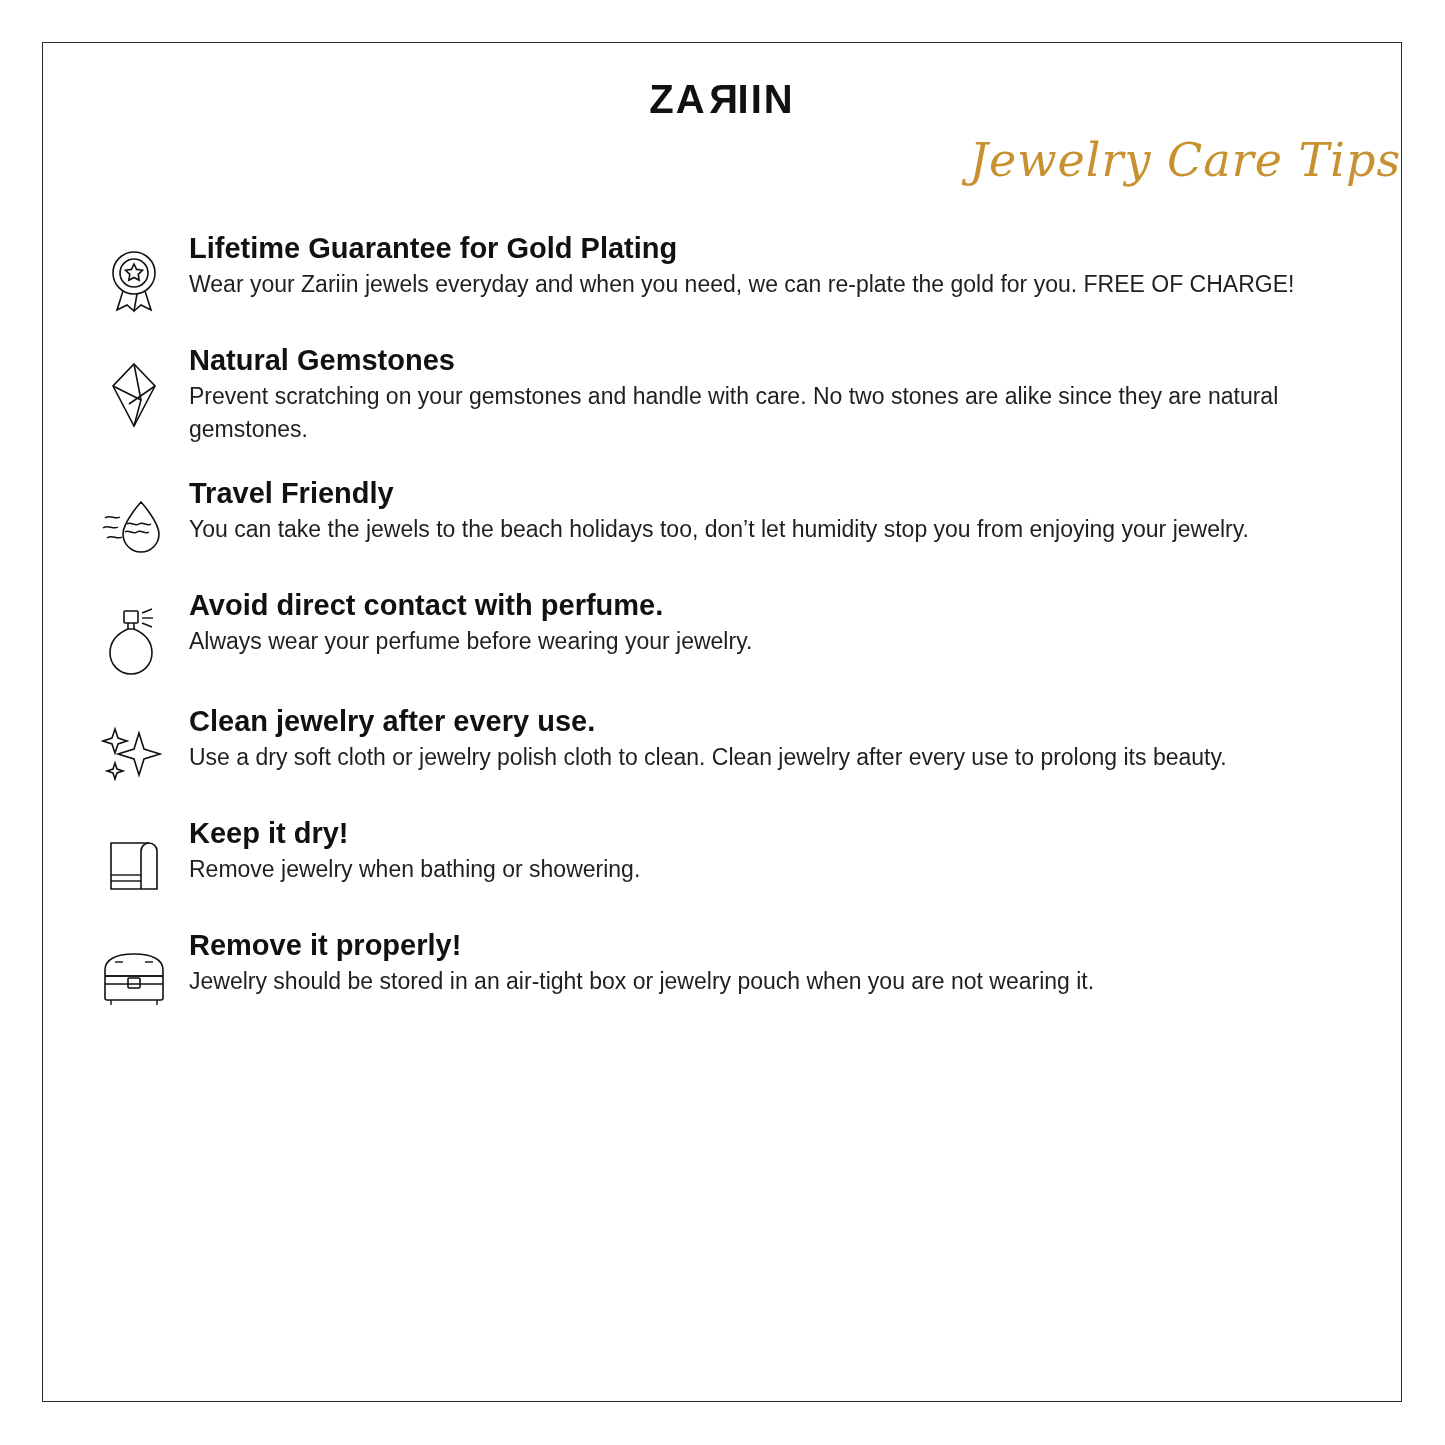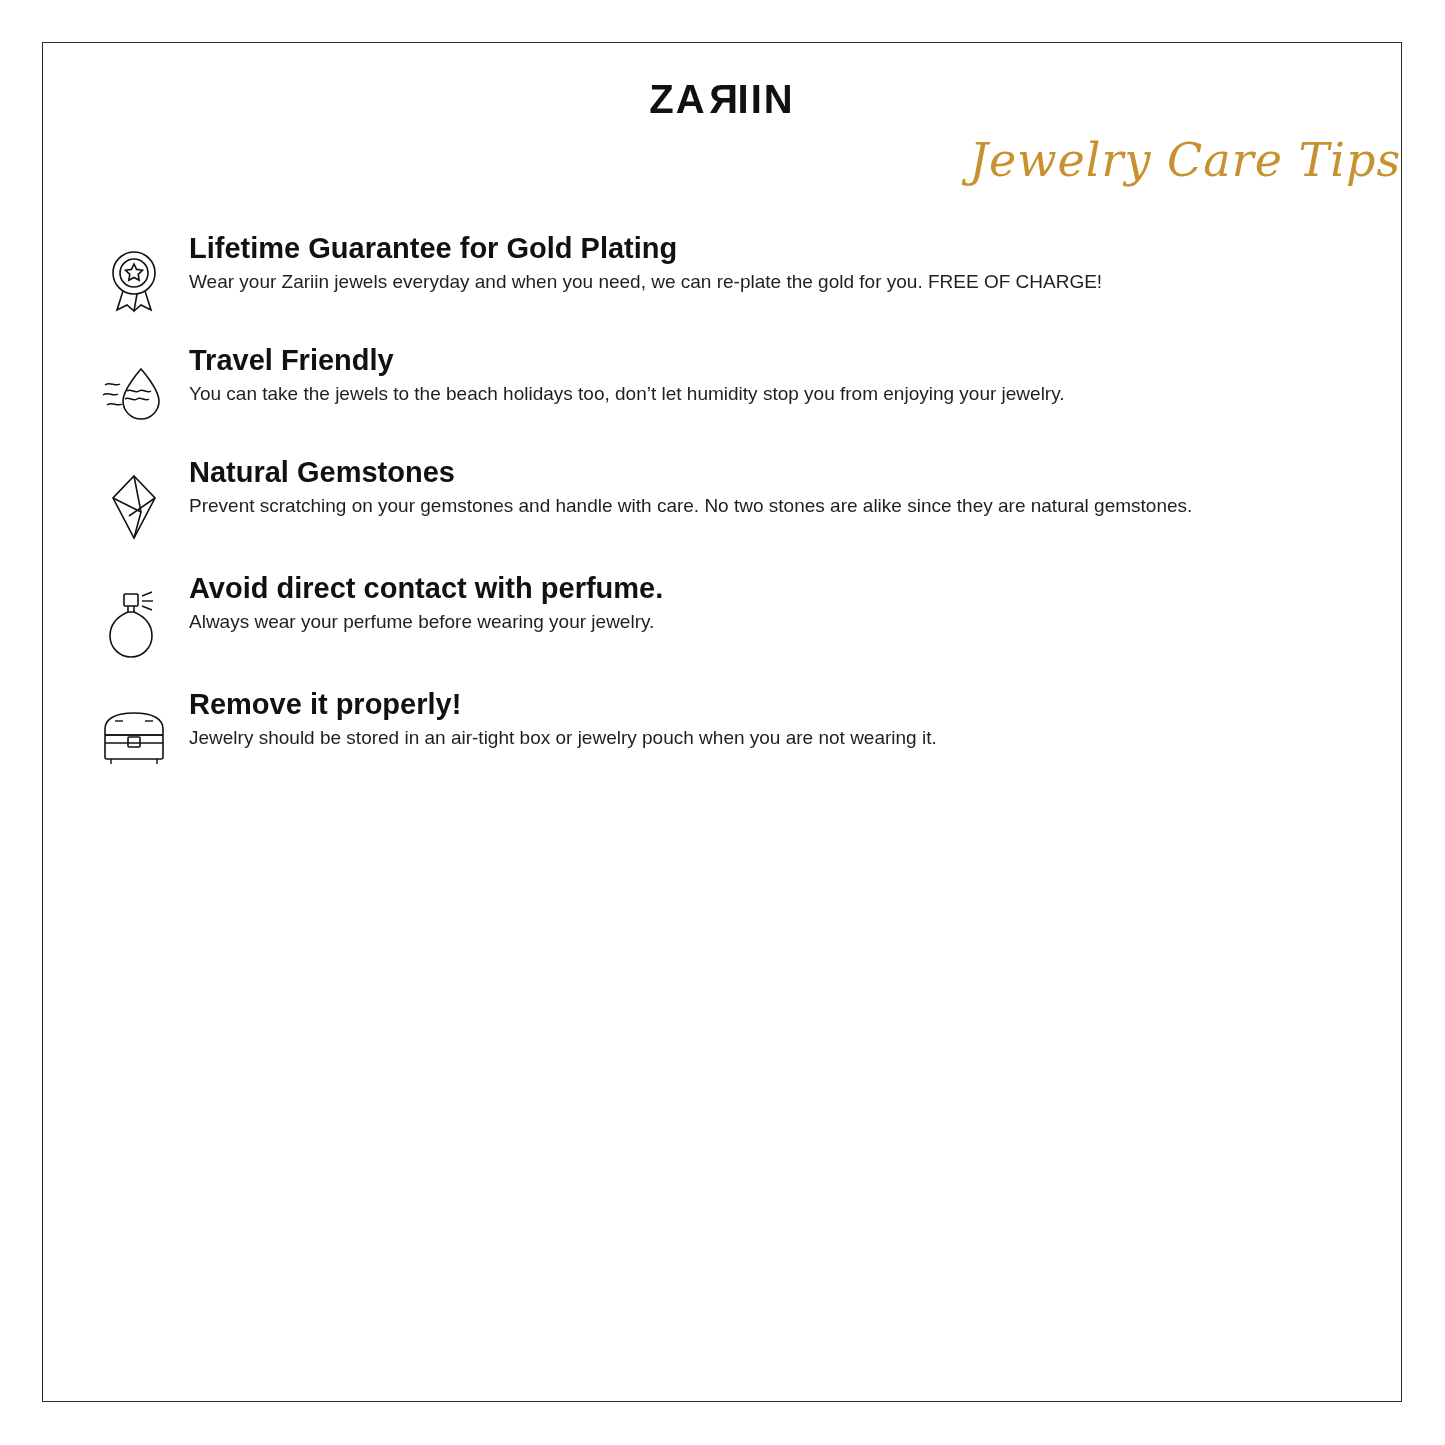--- a/index.html
+++ b/index.html
@@ -70,21 +70,21 @@
     padding-right: 20px;
   }
   .tip-title {
     font-size: 29px;
     font-weight: bold;
     color: #111111;
     line-height: 1.25;
     margin: 0 0 2px 0;
   }
   .tip-text {
-    font-size: 19px;
+    font-size: 23px;
     color: #1f1f1f;
     line-height: 1.45;
     margin: 0;
     font-weight: 400;
   }
   svg { display: block; }
 </style>
 </head>
 <body>
 
@@ -104,52 +104,52 @@
           <circle cx="31" cy="25" r="21"></circle>
           <circle cx="31" cy="25" r="14"></circle>
           <path d="M31 16 l2.6 5.4 5.9 .8 -4.3 4.2 1 5.9 -5.2-2.8 -5.2 2.8 1-5.9 -4.3-4.2 5.9-.8 Z"></path>
           <path d="M20 43 l-6 19 10-5 7 6 3-17"></path>
           <path d="M42 43 l6 19 -10-5 -7 6"></path>
         </svg>
       </div>
       <div class="tip-body">
         <p class="tip-title">Lifetime Guarantee for Gold Plating</p>
         <p class="tip-text">Wear your Zariin jewels everyday and when you need, we can re-plate the gold for you. FREE OF CHARGE!</p>
+      </div>
+    </div>
+
+    <div class="tip">
+      <div class="tip-icon">
+        <svg width="54" height="70" viewBox="0 0 54 70" fill="none" stroke="#111" stroke-width="1.6">
+          <path d="M27 4 L48 26 L27 66 L6 26 Z"></path>
+          <path d="M27 4 L34 40 L27 66"></path>
+          <path d="M6 26 L34 40"></path>
+          <path d="M48 26 L22 44"></path>
+        </svg>
+      </div>
+      <div class="tip-body">
+        <p class="tip-title">Natural Gemstones</p>
+        <p class="tip-text">Prevent scratching on your gemstones and handle with care. No two stones are alike since they are natural gemstones.</p>
       </div>
     </div>
 
     <div class="tip">
       <div class="tip-icon">
         <svg width="66" height="60" viewBox="0 0 66 60" fill="none" stroke="#111" stroke-width="1.6">
           <path d="M40 6 C40 6 22 26 22 38 a18 18 0 0 0 36 0 C58 26 40 6 40 6 Z"></path>
           <path d="M26 28 c4-3 8 3 12 0 s8 3 12 0" stroke-width="1.4"></path>
           <path d="M24 36 c4-3 8 3 12 0 s8 3 12 0" stroke-width="1.4"></path>
           <path d="M4 22 c5-4 10 2 15-1" stroke-width="1.4"></path>
           <path d="M2 32 c5-4 10 2 15-1" stroke-width="1.4"></path>
           <path d="M6 42 c5-4 10 2 15-1" stroke-width="1.4"></path>
         </svg>
       </div>
       <div class="tip-body">
         <p class="tip-title">Travel Friendly</p>
         <p class="tip-text">You can take the jewels to the beach holidays too, don’t let humidity stop you from enjoying your jewelry.</p>
-      </div>
-    </div>
-
-    <div class="tip">
-      <div class="tip-icon">
-        <svg width="54" height="70" viewBox="0 0 54 70" fill="none" stroke="#111" stroke-width="1.6">
-          <path d="M27 4 L48 26 L27 66 L6 26 Z"></path>
-          <path d="M27 4 L34 40 L27 66"></path>
-          <path d="M6 26 L34 40"></path>
-          <path d="M48 26 L22 44"></path>
-        </svg>
-      </div>
-      <div class="tip-body">
-        <p class="tip-title">Natural Gemstones</p>
-        <p class="tip-text">Prevent scratching on your gemstones and handle with care. No two stones are alike since they are natural gemstones.</p>
       </div>
     </div>
 
     <div class="tip">
       <div class="tip-icon">
         <svg width="60" height="70" viewBox="0 0 60 70" fill="none" stroke="#111" stroke-width="1.6">
           <rect x="20" y="6" width="14" height="12" rx="1"></rect>
           <path d="M24 18 v6"></path>
           <path d="M30 18 v6"></path>
           <path d="M24 24 C10 30 6 40 6 48 a21 21 0 0 0 42 0 c0-8 -4-18 -18-24 Z"></path>
@@ -157,21 +157,48 @@
           <path d="M38 13 l11 0" stroke-width="1.4"></path>
           <path d="M38 18 l10 4" stroke-width="1.4"></path>
         </svg>
       </div>
       <div class="tip-body">
         <p class="tip-title">Avoid direct contact with perfume.</p>
         <p class="tip-text">Always wear your perfume before wearing your jewelry.</p>
       </div>
     </div>
 
-
+    <div class="tip">
+      <div class="tip-icon">
+        <svg width="66" height="62" viewBox="0 0 66 62" fill="none" stroke="#111" stroke-width="1.6">
+          <path d="M38 10 L43 26 L59 31 L43 36 L38 52 L33 36 L17 31 L33 26 Z"></path>
+          <path d="M14 6 L17 15 L26 18 L17 21 L14 30 L11 21 L2 18 L11 15 Z"></path>
+          <path d="M14 40 L16 46 L22 48 L16 50 L14 56 L12 50 L6 48 L12 46 Z"></path>
+        </svg>
+      </div>
+      <div class="tip-body">
+        <p class="tip-title">Clean jewelry after every use.</p>
+        <p class="tip-text">Use a dry soft cloth or jewelry polish cloth to clean. Clean jewelry after every use to prolong its beauty.</p>
+      </div>
+    </div>
+
+    <div class="tip">
+      <div class="tip-icon">
+        <svg width="62" height="62" viewBox="0 0 62 62" fill="none" stroke="#111" stroke-width="1.6">
+          <path d="M8 8 h38 a8 8 0 0 1 8 8 v38 h-46 Z"></path>
+          <path d="M46 8 a8 8 0 0 0 -8 8 v38"></path>
+          <path d="M8 46 h30" stroke-width="1.4"></path>
+          <path d="M8 40 h30" stroke-width="1.4"></path>
+        </svg>
+      </div>
+      <div class="tip-body">
+        <p class="tip-title">Keep it dry!</p>
+        <p class="tip-text">Remove jewelry when bathing or showering.</p>
+      </div>
+    </div>
 
     <div class="tip">
       <div class="tip-icon">
         <svg width="70" height="60" viewBox="0 0 70 60" fill="none" stroke="#111" stroke-width="1.6">
           <path d="M6 22 C6 12 16 6 35 6 s29 6 29 16 v6 H6 Z"></path>
           <rect x="6" y="28" width="58" height="24" rx="2"></rect>
           <path d="M6 36 h58" stroke-width="1.4"></path>
           <rect x="29" y="30" width="12" height="10" rx="1"></rect>
           <path d="M16 14 h8" stroke-width="1.4"></path>
           <path d="M46 14 h8" stroke-width="1.4"></path>

